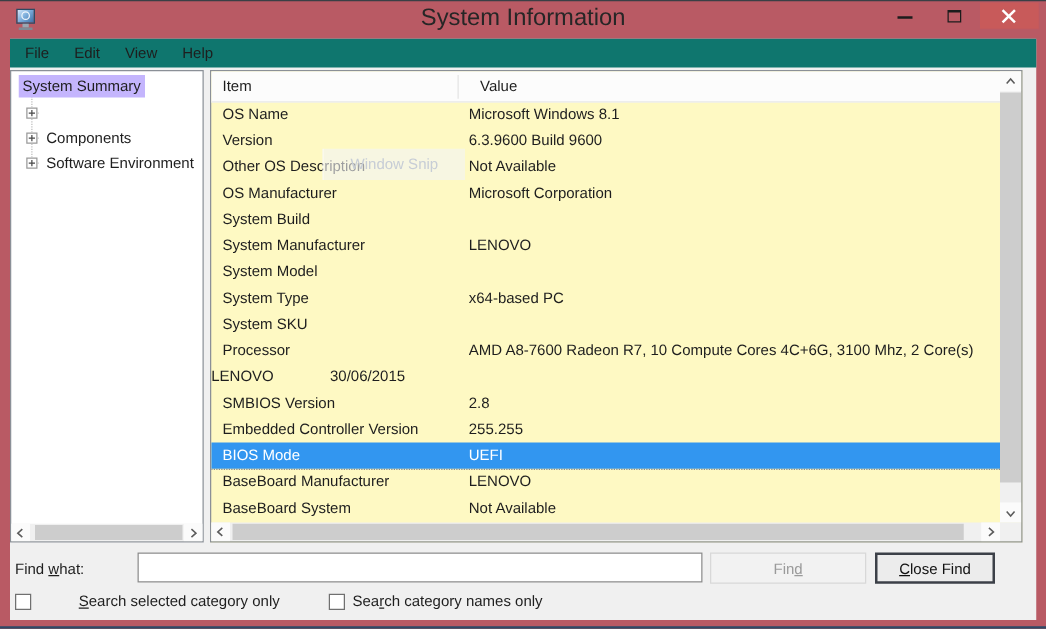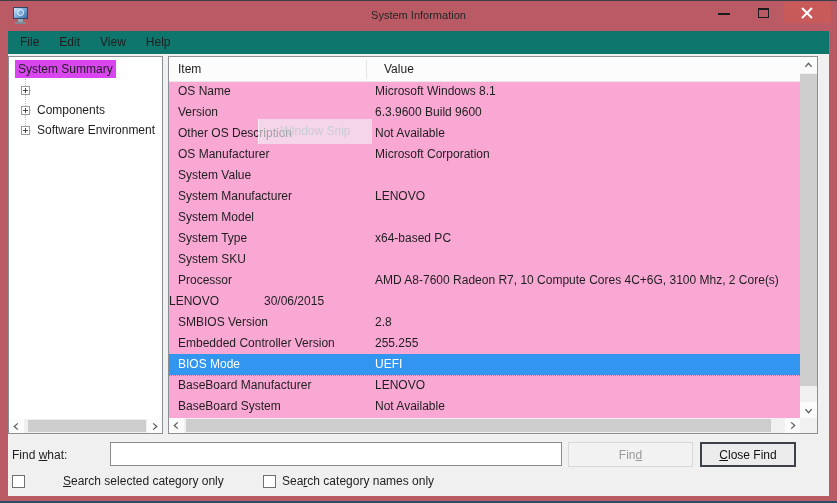--- a/index.html
+++ b/index.html
@@ -16,21 +16,21 @@
   
   .titlebar{ position:absolute; top:0; left:0; right:0; height:30px; }
   .app-icon{ position:absolute; left:12px; top:6px; width:18px; height:17px; }
   .app-icon .screen{ position:absolute; left:1px; top:0; width:15px; height:12px;
     border:1px solid #2c4a63; background:linear-gradient(135deg,#d7e9fa 0%,#7fb0dd 45%,#3c6ea5 100%); }
   .app-icon .glyph{ position:absolute; left:5px; top:2px; width:7px; height:7px;
     border:1px solid #eef5fc; border-radius:50%; }
   .app-icon .stand{ position:absolute; left:6px; top:12px; width:5px; height:3px; background:#9aa7b2; }
   .app-icon .base{ position:absolute; left:3px; top:15px; width:11px; height:2px; background:#7e8b96; }
   .title{ position:absolute; left:0; right:0; top:0; height:14px; line-height:28px;
-    text-align:center; font-size:11px; color:#262626; }
+    text-align:center; font-size:19px; color:#262626; }
   .win-btn{ position:absolute; top:1px; height:21px; width:36px; cursor:default; }
   #btn-min{ left:706px; } #btn-max{ left:746px; }
   #btn-close{ left:784px; width:47px; background:#c85a5a; }
   .glyph-min{ position:absolute; left:12px; top:11px; width:12px; height:2px; background:#1c1c1c; }
   .glyph-max{ position:absolute; left:12px; top:6px; width:11px; height:10px; border:1px solid #1c1c1c; border-top-width:2px; }
   .glyph-close{ position:absolute; left:17px; top:5px; width:12px; height:12px; }
   .glyph-close:before,.glyph-close:after{ content:''; position:absolute; left:5px; top:-1px; width:2px; height:14px; background:#fff; }
   .glyph-close:before{ transform:rotate(45deg);} .glyph-close:after{ transform:rotate(-45deg);}
 
   
@@ -38,33 +38,33 @@
   .menubar{ position:absolute; left:8px; top:30px; width:821px; height:23px;
     background:#0f766e; display:flex; padding-left:2px; }
   .menu-item{ padding:0 10px; line-height:23px; font-size:12px; color:#1e1e1e; }
 
   
   .tree-pane{ position:absolute; left:8px; top:55px; width:155px; height:378px;
     background:#fff; border:1px solid #8b9097; overflow:hidden; }
   .tree-item{ position:absolute; left:1px; right:1px; height:18px; line-height:18px;
     white-space:nowrap; font-size:12px; }
   .tree-item .lbl{ display:inline-block; padding:0 3px; }
-  .tree-item.selected .lbl{ background:#d946ef; }
+  .tree-item.selected .lbl{ background:#c4b5fd; }
   .tree-item .indent-root{ display:inline-block; width:5px; }
   .tree-item .indent-child{ display:inline-block; width:11px; }
   .plusbox{ display:inline-block; position:relative; width:9px; height:9px;
     border:1px solid #9a9a9a; background:#fff; vertical-align:middle; margin-right:4px; }
   .plusbox:before{ content:''; position:absolute; left:1px; top:3px; width:5px; height:1px; background:#4a4a4a; }
   .plusbox:after{ content:''; position:absolute; left:3px; top:1px; width:1px; height:5px; background:#4a4a4a; }
   .tree-vline{ position:absolute; left:16px; top:13px; height:60px; border-left:1px dotted #bdbdbd; }
   .tree-hline{ position:absolute; left:16px; width:6px; border-top:1px dotted #bdbdbd; }
 
   
   .list-pane{ position:absolute; left:168px; top:55px; width:650px; height:378px;
-    background:#f9a8d4; border:1px solid #8b9097; overflow:hidden; }
+    background:#fef9c3; border:1px solid #8b9097; overflow:hidden; }
   .list-header{ position:absolute; top:0; left:0; right:17px; height:25px;
     background:#fcfcfc; border-bottom:1px solid #e8e8e8; display:flex; line-height:25px; }
   .list-header .h-item{ width:206px; padding-left:9px; }
   .list-header .h-divider{ position:absolute; left:197px; top:3px; height:19px; border-left:1px solid #e4e4e4; }
   .list-header .h-value{ padding-left:9px; }
   .list-rows{ position:absolute; top:24px; left:0; right:17px; }
   .list-row{ position:relative; height:21px; line-height:21px; display:flex; white-space:nowrap; }
   .c-item{ flex:none; width:206px; padding-left:9px; overflow:hidden; }
   .c-val{ flex:1; position:relative; overflow:hidden; }
   .c-val2{ position:absolute; left:95px; top:0; }
@@ -186,21 +186,21 @@
   </div>
         <div class="list-row">
     <div class="c-item">Other OS Description</div>
     <div class="c-val"><span class="v1">Not Available</span></div>
   </div>
         <div class="list-row">
     <div class="c-item">OS Manufacturer</div>
     <div class="c-val"><span class="v1">Microsoft Corporation</span></div>
   </div>
         <div class="list-row">
-    <div class="c-item">System Value</div>
+    <div class="c-item">System Build</div>
     <div class="c-val"><span class="v1"></span></div>
   </div>
         <div class="list-row">
     <div class="c-item">System Manufacturer</div>
     <div class="c-val"><span class="v1">LENOVO</span></div>
   </div>
         <div class="list-row">
     <div class="c-item">System Model</div>
     <div class="c-val"><span class="v1"></span></div>
   </div>

